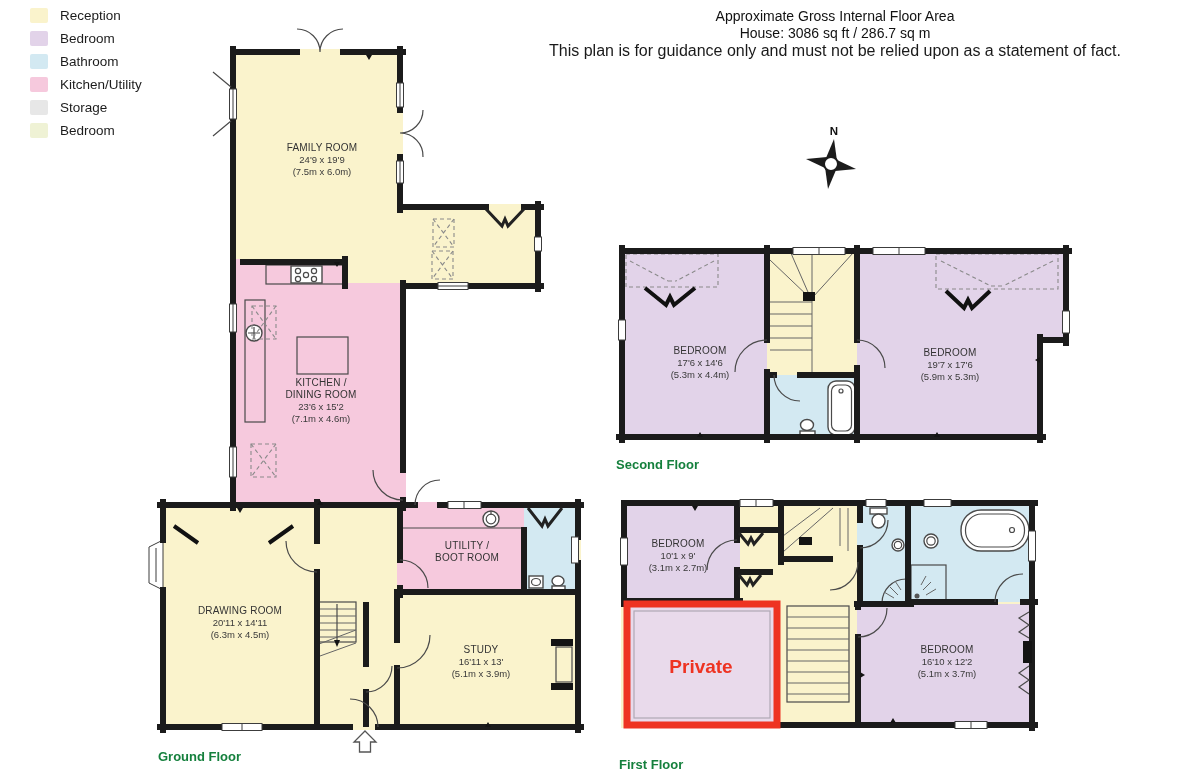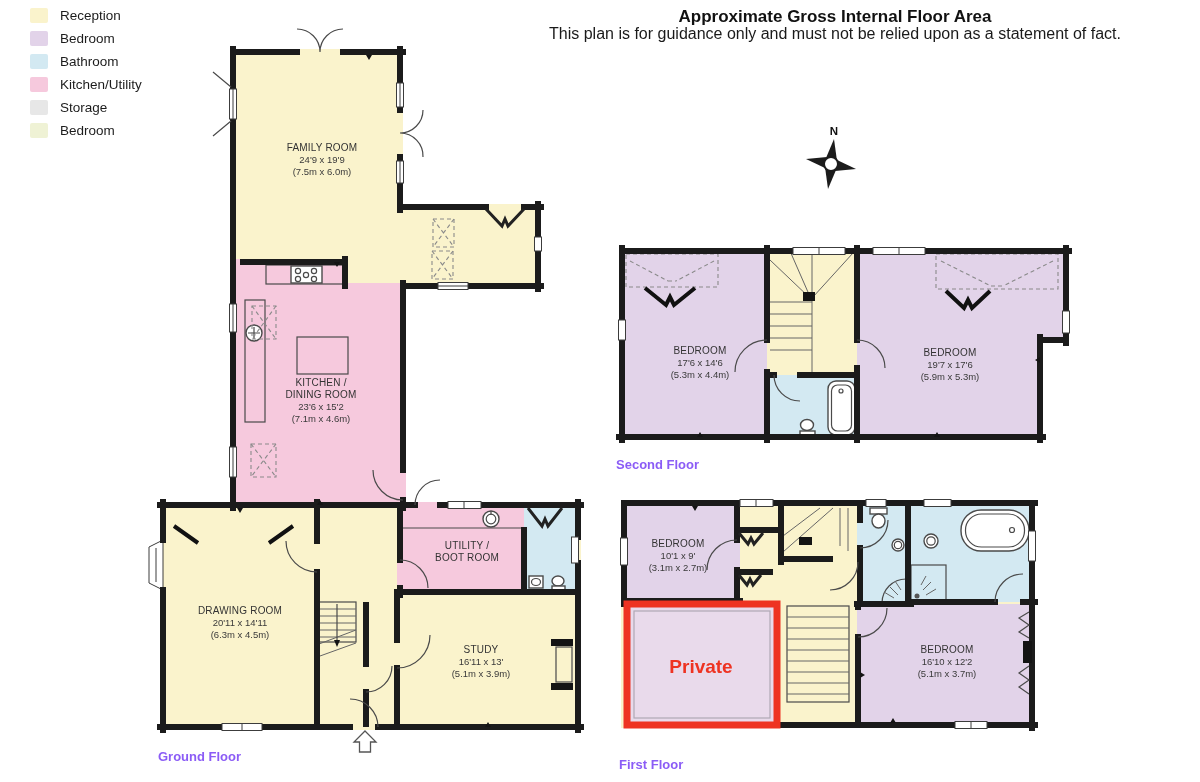--- a/index.html
+++ b/index.html
@@ -6,24 +6,24 @@
   #canvas{position:relative;width:1200px;height:782px;background:#fff;overflow:hidden;
           font-family:"Liberation Sans",sans-serif;}
   #plan-svg{position:absolute;left:0;top:0;}
   
   .legend{position:absolute;left:30px;top:8px;}
   .legend-row{display:flex;align-items:center;margin-bottom:8px;}
   .sw{width:18px;height:15px;border-radius:2px;margin-right:12px;}
   .legend-label{font-size:13.5px;color:#1c1c1c;}
   
   .header{position:absolute;left:490px;top:8px;width:690px;text-align:center;color:#111;}
-  .header .t{font-size:17px;font-weight:bold;line-height:17px;}
+  .header .t{font-size:14px;font-weight:normal;line-height:17px;}
   .header .n{font-size:16px;line-height:17px;color:#1a1a1a;}
   
-  .caption{position:absolute;font-size:13px;font-weight:bold;color:#8b5cf6;}
+  .caption{position:absolute;font-size:13px;font-weight:bold;color:#15803d;}
   
   .w6{stroke:#1b1b1b;stroke-width:6;fill:none;stroke-linecap:square;}
   .door{fill:none;stroke:#4a4a4a;stroke-width:1.2;}
   .win{fill:#fff;stroke:#3c3c3c;stroke-width:1;}
   .wline{stroke:#3c3c3c;stroke-width:1;}
   .fx{fill:#fff;stroke:#4a4a4a;stroke-width:1.4;}
   .fxn{fill:none;stroke:#4a4a4a;stroke-width:1.2;}
   .dash{fill:none;stroke:#8a8a8a;stroke-width:1.1;stroke-dasharray:4 3;}
   .tread{stroke:#666;stroke-width:1;fill:none;}
   .chev{fill:none;stroke:#222;stroke-width:3;}
@@ -61,20 +61,21 @@
       <div class="legend-label">Storage</div>
     </div>
     <div class="legend-row">
       <div class="sw" style="background: rgb(239, 242, 213);"></div>
       <div class="legend-label">Bedroom</div>
     </div>
   </div>
 
   <div class="header">
     <div class="t">Approximate Gross Internal Floor Area</div>
+    <div class="t">House: 3086 sq ft / 286.7 sq m</div>
     <div class="n">This plan is for guidance only and must not be relied upon as a statement of fact.</div>
   </div>
 
   <div class="caption" style="left:158px;top:749px;">Ground Floor</div>
   <div class="caption" style="left:616px;top:457px;">Second Floor</div>
   <div class="caption" style="left:619px;top:749px;margin-top:8px;">First Floor</div>
 
   <svg id="plan-svg" width="1200" height="782" viewBox="0 0 1200 782">
 
     <g>

